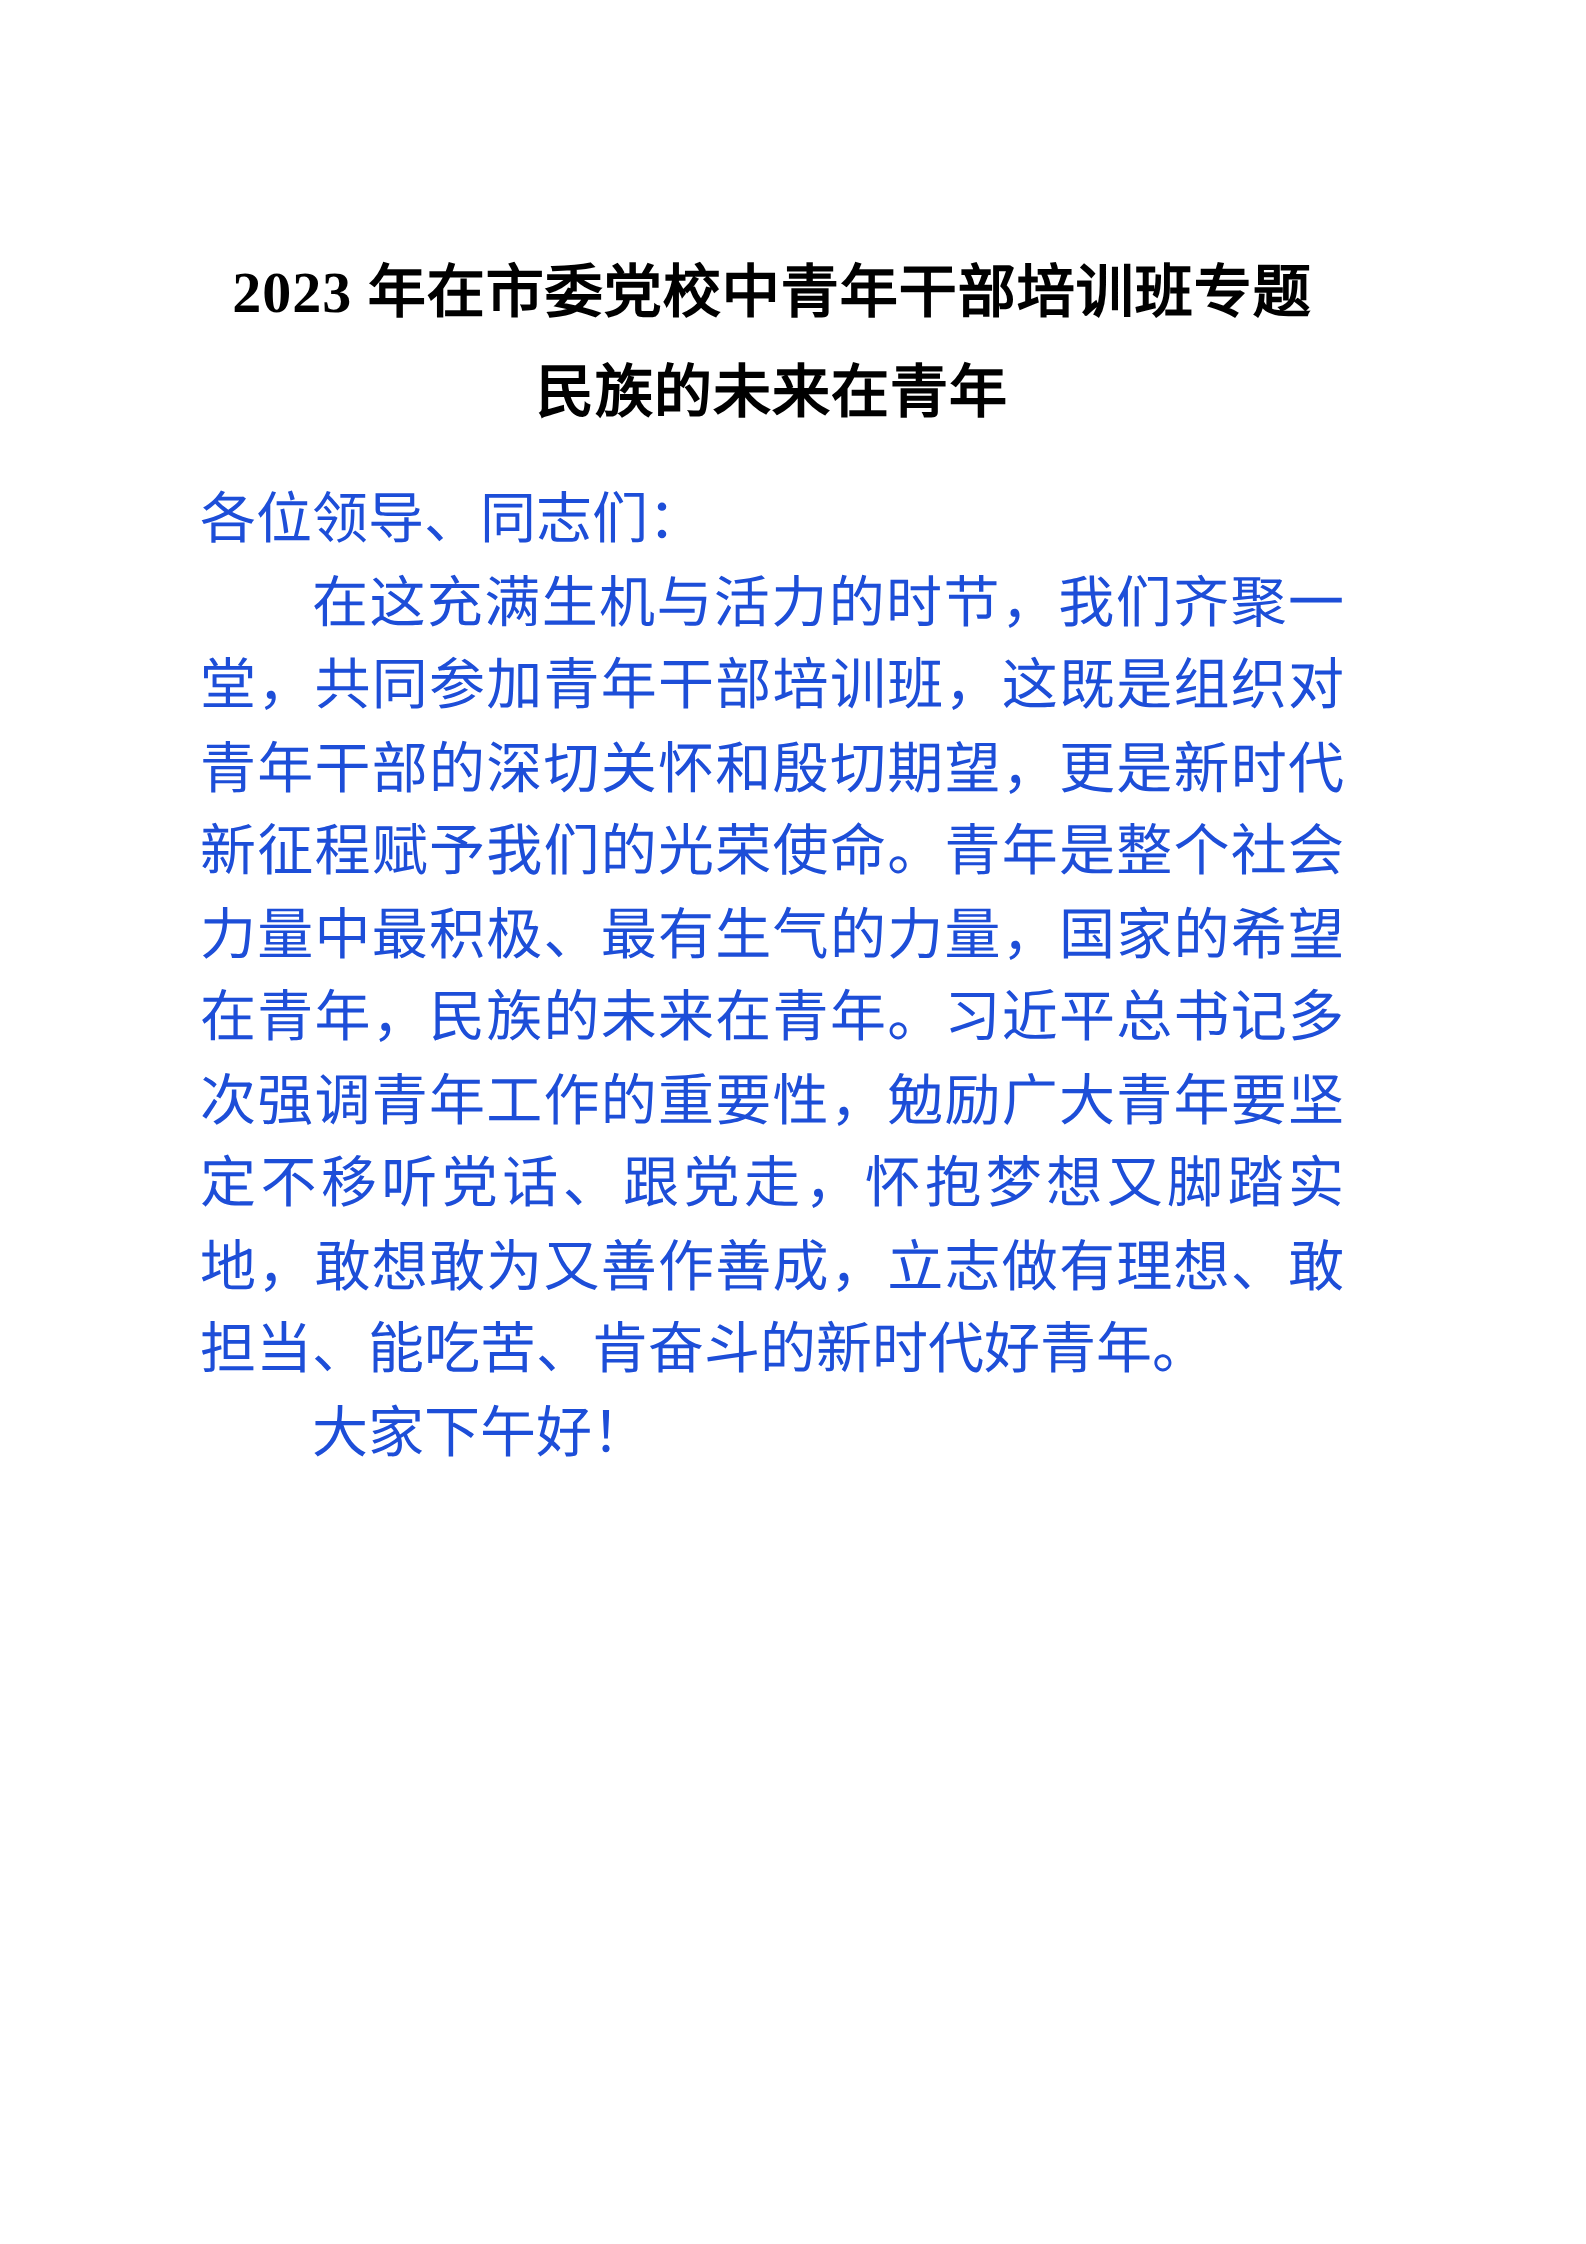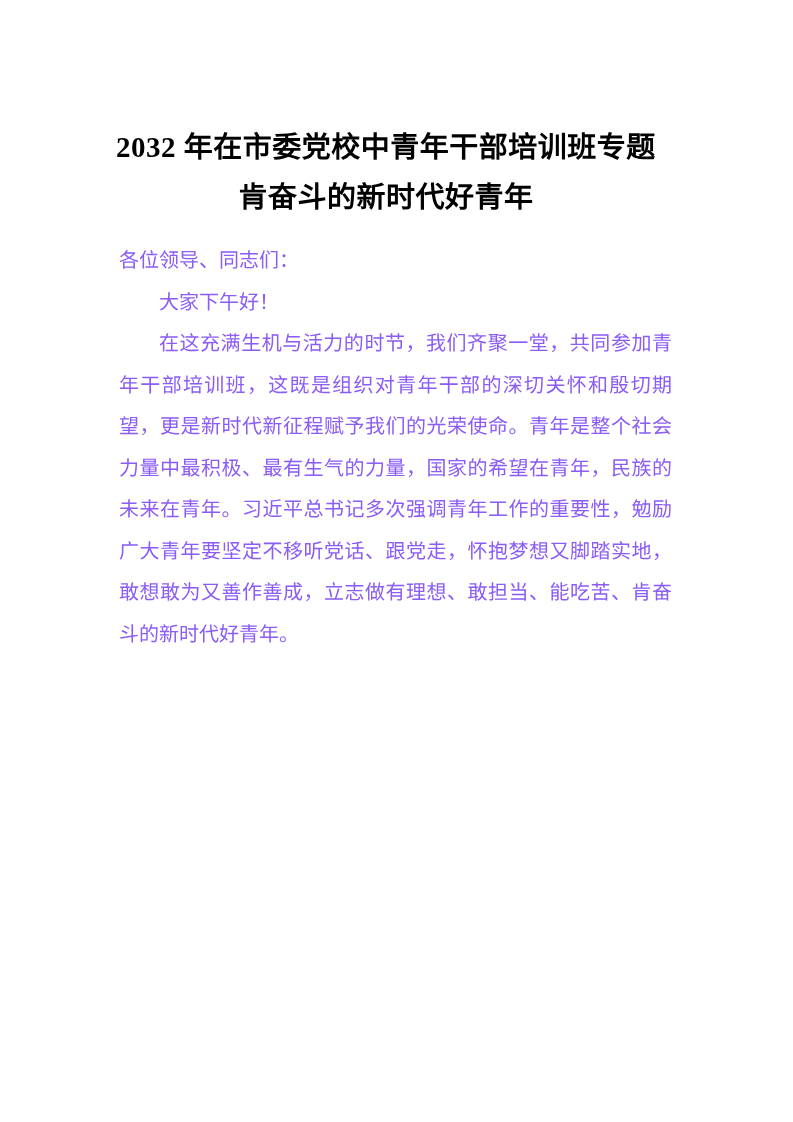--- a/index.html
+++ b/index.html
@@ -25,50 +25,49 @@
     line-height: 50px;
     text-align: center;
     color: #000000;
     letter-spacing: 0.5px;
   }
   .doc-title .title-line {
     display: block;
   }
   .doc-body {
     font-family: "Liberation Serif", "DejaVu Serif", serif;
-    font-size: 20px;
+    font-size: 28px;
     line-height: 41.5px;
-    color: #8b5cf6;
-    margin-left: 19px;
+    color: #1d4ed8;
   }
   .doc-body p {
     margin: 0;
     text-align: justify;
   }
   .doc-body p.indent {
     text-indent: 2em;
   }
   
   .doc-body p.tight {
     letter-spacing: -1px;
   }
 </style>
 </head>
 <body>
 
 <div class="page">
 
   <h1 class="doc-title">
-    <span class="title-line">2032 年在市委党校中青年干部培训班专题</span>
-    <span class="title-line">肯奋斗的新时代好青年</span>
+    <span class="title-line">2023 年在市委党校中青年干部培训班专题</span>
+    <span class="title-line">民族的未来在青年</span>
   </h1>
 
   <div class="doc-body">
     <p>各位领导、同志们：</p>
 
+    <p class="indent">在这充满生机与活力的时节，我们齐聚一堂，共同参加青年干部培训班，这既是组织对青年干部的深切关怀和殷切期望，更是新时代新征程赋予我们的光荣使命。青年是整个社会力量中最积极、最有生气的力量，国家的希望在青年，民族的未来在青年。习近平总书记多次强调青年工作的重要性，勉励广大青年要坚定不移听党话、跟党走，怀抱梦想又脚踏实地，敢想敢为又善作善成，立志做有理想、敢担当、能吃苦、肯奋斗的新时代好青年。</p>
+
     <p class="indent">大家下午好！</p>
-
-    <p class="indent">在这充满生机与活力的时节，我们齐聚一堂，共同参加青年干部培训班，这既是组织对青年干部的深切关怀和殷切期望，更是新时代新征程赋予我们的光荣使命。青年是整个社会力量中最积极、最有生气的力量，国家的希望在青年，民族的未来在青年。习近平总书记多次强调青年工作的重要性，勉励广大青年要坚定不移听党话、跟党走，怀抱梦想又脚踏实地，敢想敢为又善作善成，立志做有理想、敢担当、能吃苦、肯奋斗的新时代好青年。</p>
 
 
   </div>
 
 </div>
 
 </body></html>

